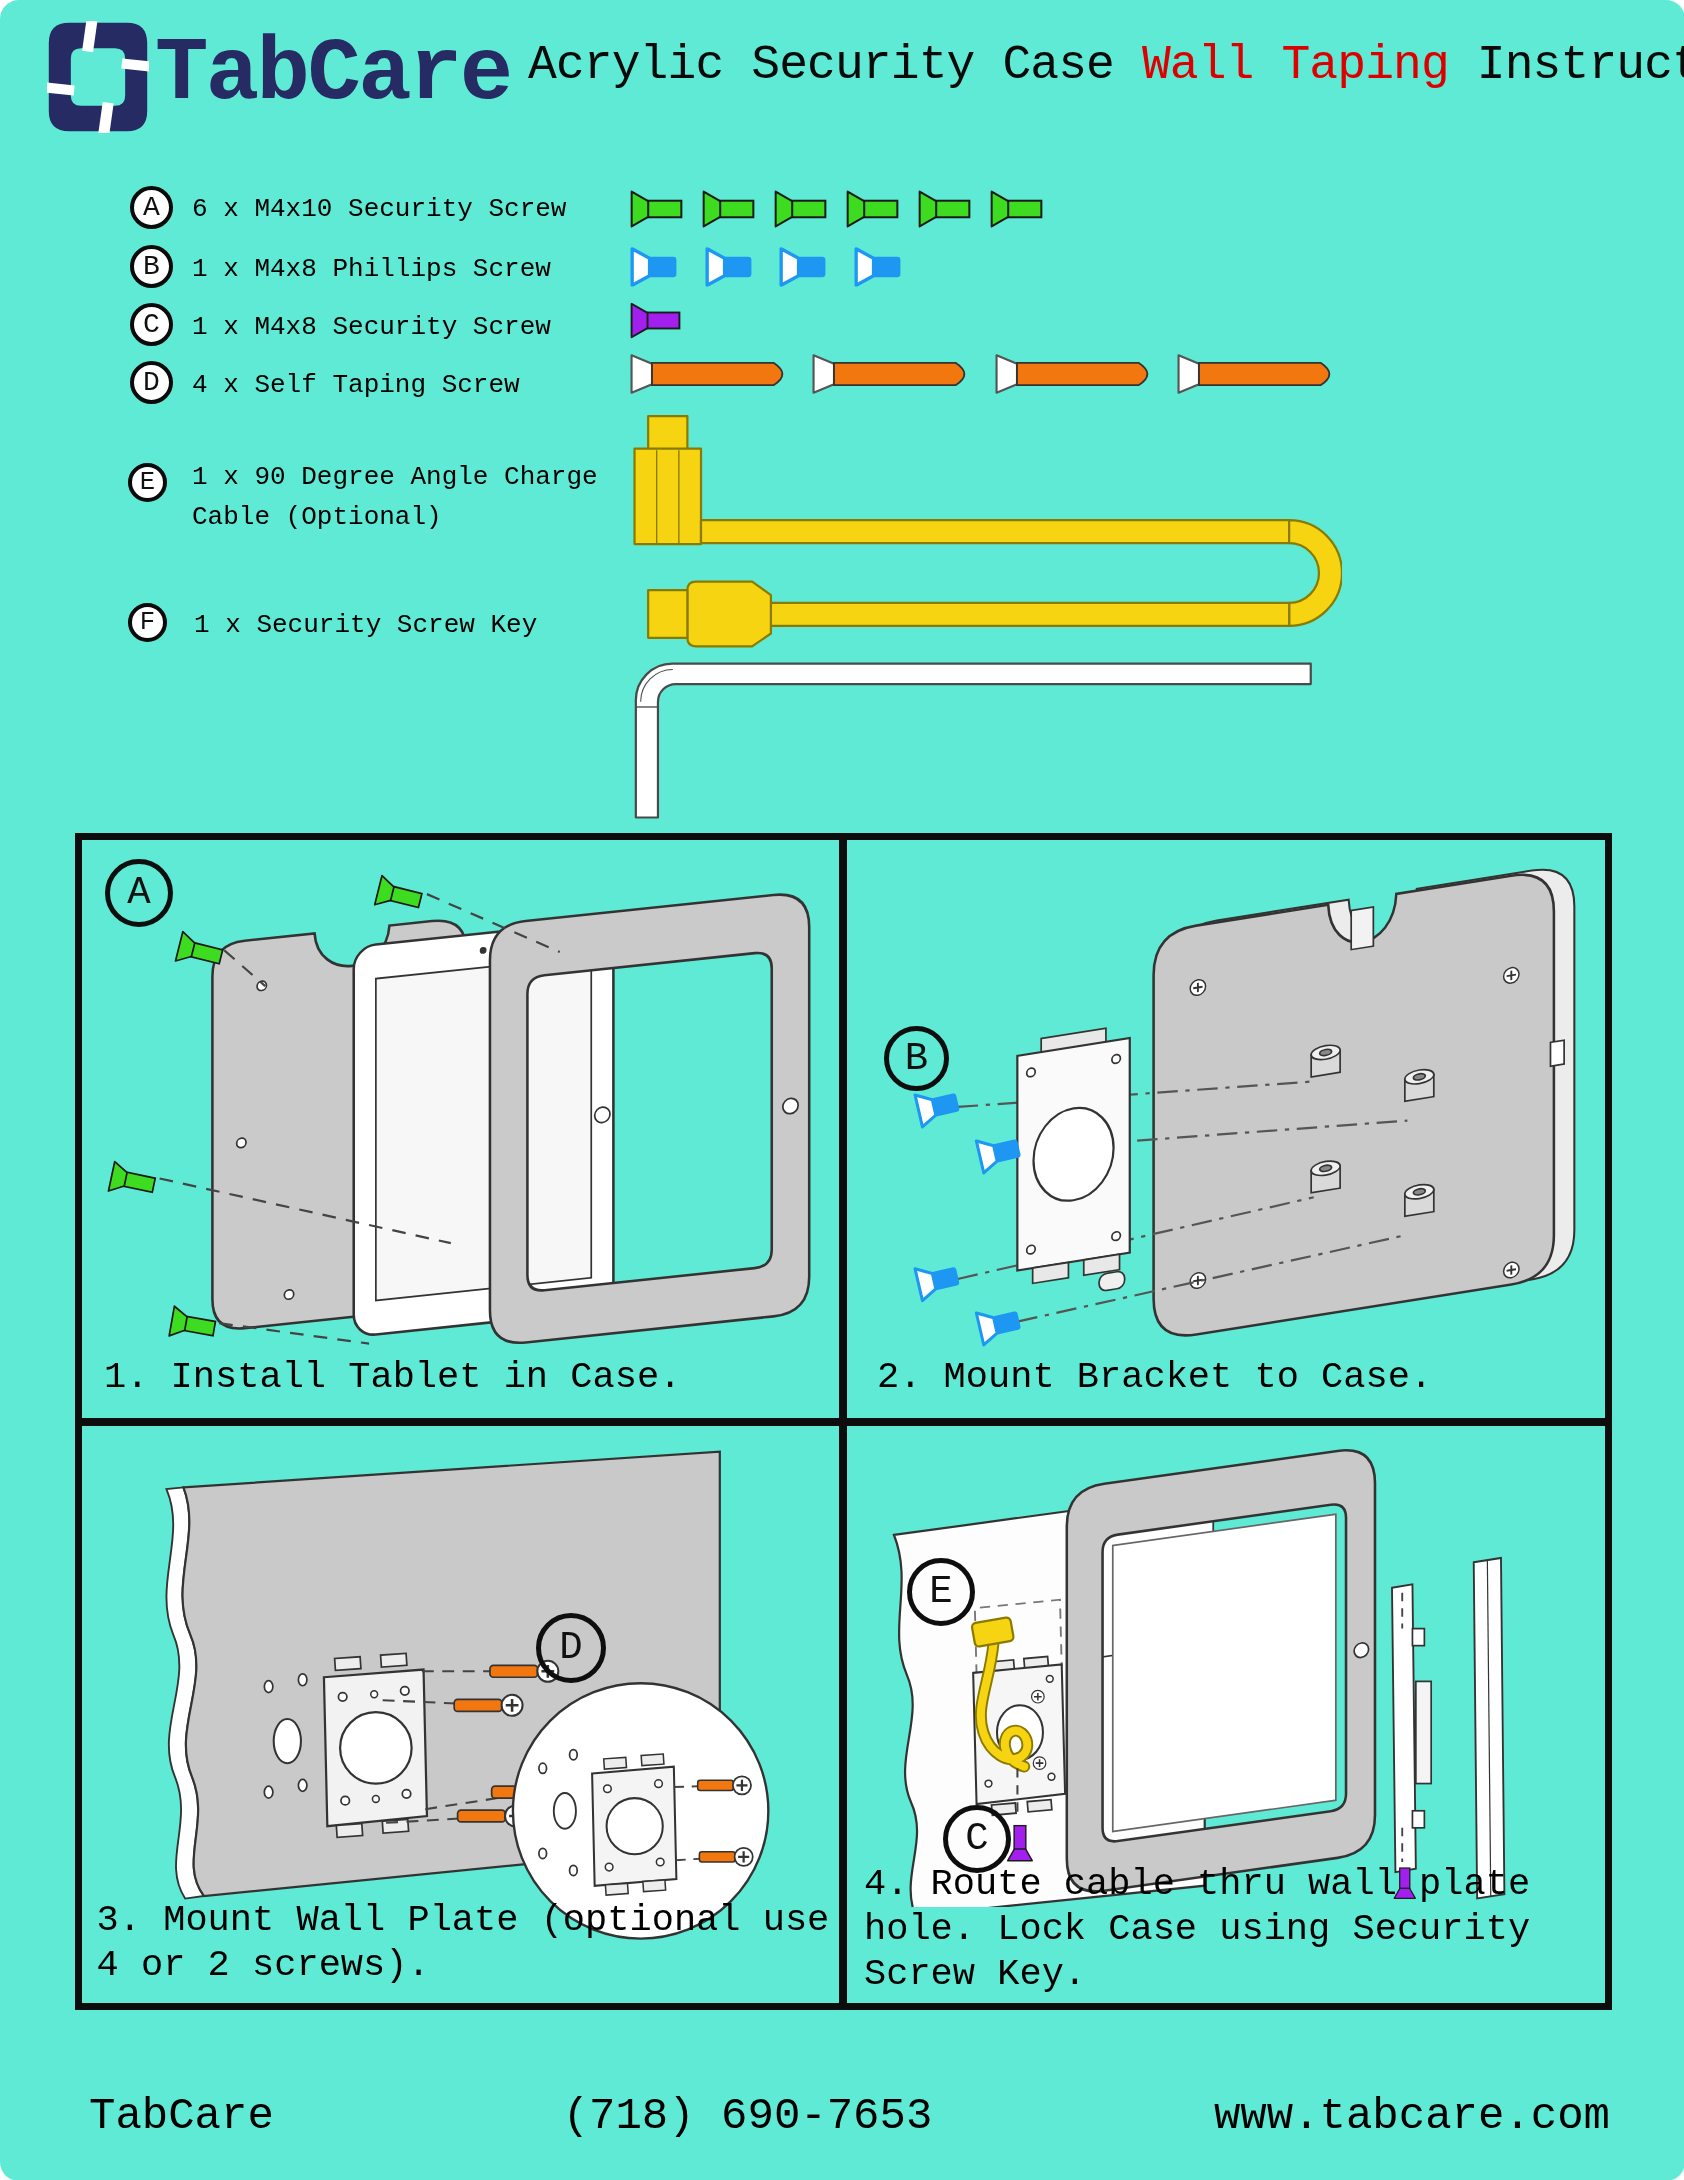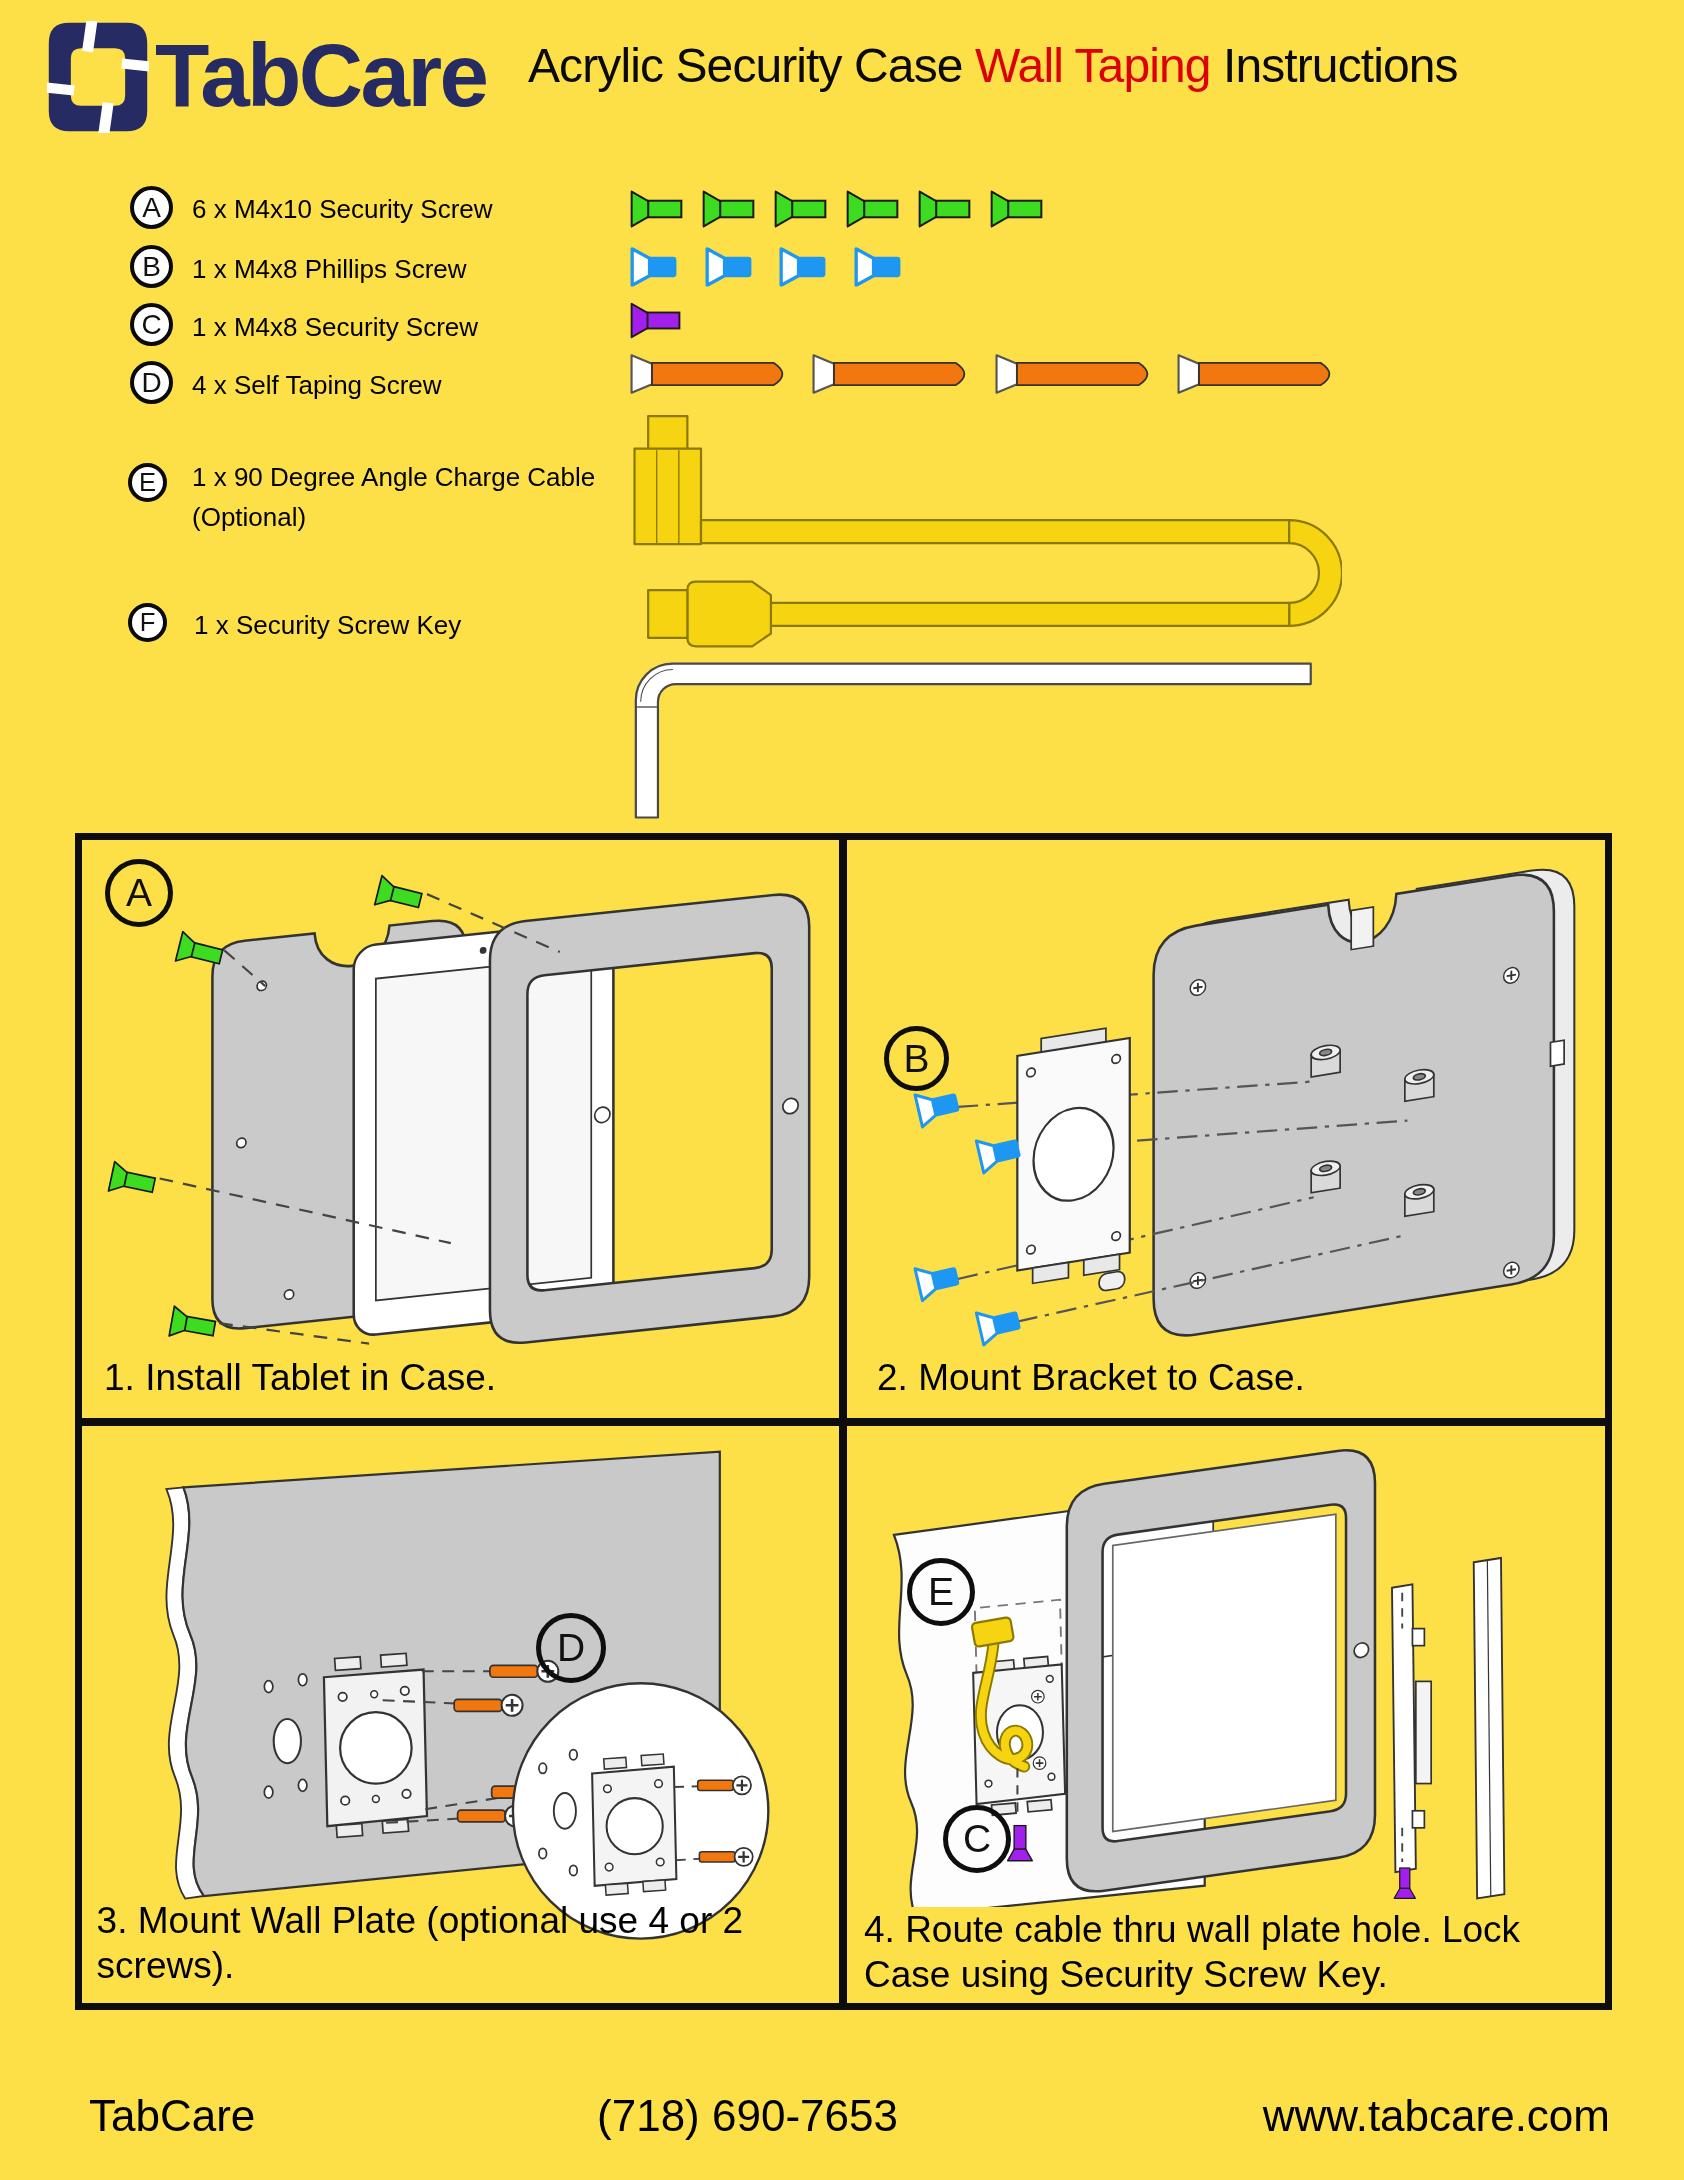--- a/index.html
+++ b/index.html
@@ -1,17 +1,17 @@
 <!DOCTYPE html>
 <html style="font-size:13.6px"><head>
 <meta charset="utf-8">
 <style>
   html,body{margin:0;padding:0;background:#ffffff;}
-  #page{position:relative;width:1685px;height:2181px;background:#fde047;overflow:hidden;
-        font-family:Liberation Sans, sans-serif;color:#000;}
+  #page{position:relative;width:1685px;height:2181px;background:#5eead4;overflow:hidden;
+        font-family:Liberation Mono, monospace;color:#000;border-radius:19px;}
   .abs{position:absolute;}
   
   .brand-text{font-size:89px;font-weight:bold;color:#262c63;letter-spacing:-2.6px;}
   .doc-title{font-size:48px;color:#0a0a0a;white-space:nowrap;letter-spacing:-0.9px;}
   .doc-title .hl{color:#dd0000;}
   
   .badge{width:43px;height:43px;border:4.3px solid #0a0a0a;border-radius:50%;
          display:flex;align-items:center;justify-content:center;
          font-size:28px;color:#111;background:#fff;box-sizing:border-box;}
   .part-label{font-size:26px;color:#000;line-height:40px;}

